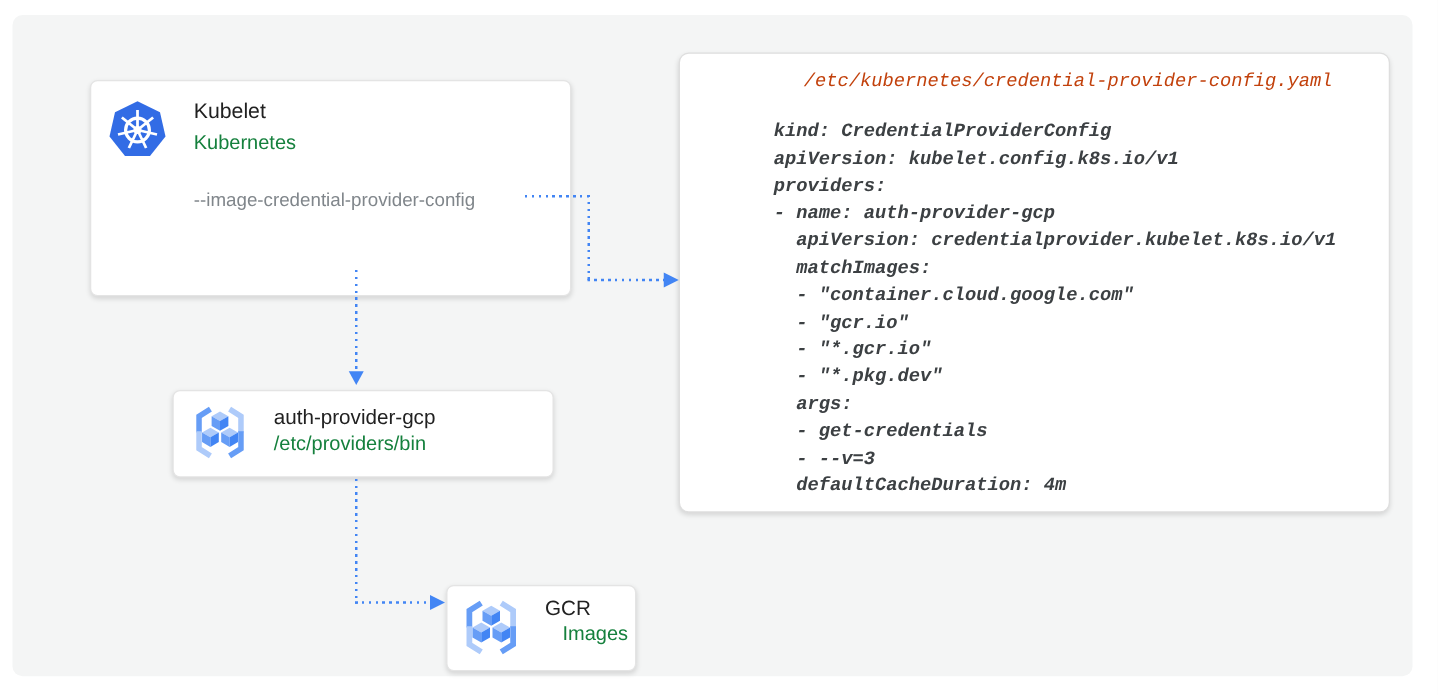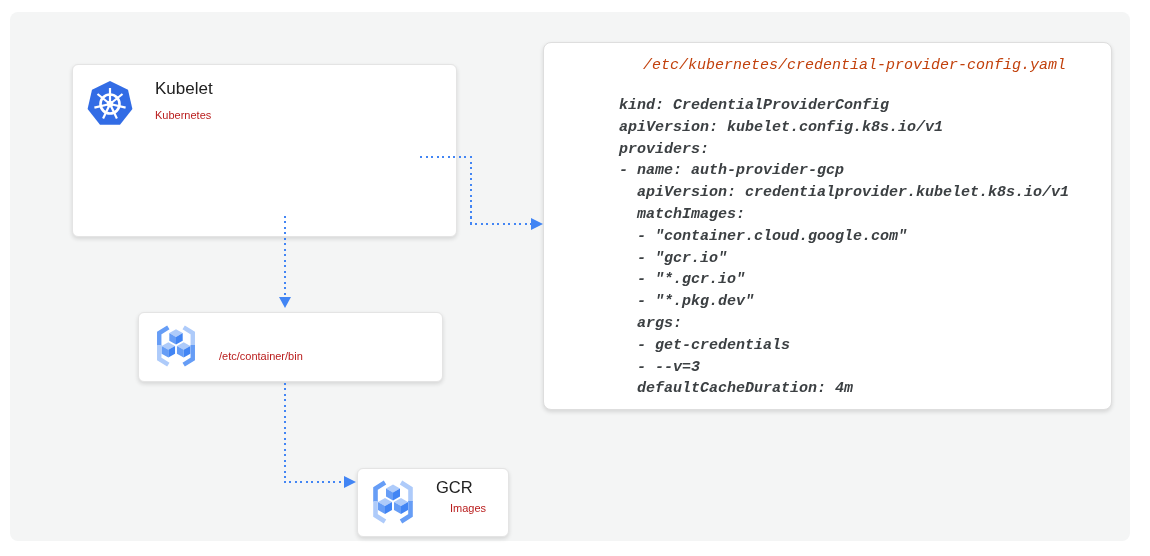--- a/index.html
+++ b/index.html
@@ -3,21 +3,21 @@
 <meta charset="utf-8">
 <style>
   html,body{margin:0;padding:0;background:#ffffff;}
   .stage{position:relative;width:1150px;height:556px;background:#ffffff;overflow:hidden;
          font-family:"Liberation Sans",sans-serif;}
   .canvas-bg{position:absolute;left:10px;top:12px;width:1120px;height:529px;
              background:#f4f5f5;border-radius:8px;}
   .card{position:absolute;background:#ffffff;border:1px solid #e4e4e4;border-radius:6px;
         box-shadow:0 2px 4px rgba(0,0,0,0.13);}
   .node-title{position:absolute;color:#212121;font-size:17px;line-height:22px;white-space:nowrap;}
-  .node-sub{position:absolute;color:#b91c1c;font-size:11px;line-height:20px;white-space:nowrap;}
+  .node-sub{position:absolute;color:#15803d;font-size:16px;line-height:20px;white-space:nowrap;}
   .flags{position:absolute;color:#80868b;font-size:15px;line-height:23px;white-space:nowrap;}
   
   .kubelet{left:72px;top:64px;width:383px;height:171px;}
   .kubelet .icon{position:absolute;left:13px;top:15px;}
   .kubelet .node-title{left:82px;top:13px;}
   .kubelet .node-sub{left:82px;top:40px;}
   .kubelet .flags{left:82px;top:84px;}
   
   .auth{left:138px;top:312px;width:303px;height:68px;}
   .auth .icon{position:absolute;left:14px;top:10px;}
@@ -62,20 +62,21 @@
         <line x1="24" y1="24" x2="17.1" y2="38.4"></line>
         <line x1="24" y1="24" x2="8.4" y2="27.6"></line>
         <line x1="24" y1="24" x2="11.5" y2="14"></line>
       </g>
       <circle cx="24" cy="24" r="9.5" fill="none" stroke="#ffffff" stroke-width="2.6"></circle>
       <circle cx="24" cy="24" r="3.2" fill="#ffffff"></circle>
     </svg>
     <div class="node-title">Kubelet</div>
     <div class="node-sub">Kubernetes</div>
     <div class="flags">
+      <div>--image-credential-provider-config</div>
     </div>
   </div>
 
   <div class="card code-panel">
     <div class="code-header">/etc/kubernetes/credential-provider-config.yaml</div>
     <pre class="code-body">kind: CredentialProviderConfig
 apiVersion: kubelet.config.k8s.io/v1
 providers:
 - name: auth-provider-gcp
   apiVersion: credentialprovider.kubelet.k8s.io/v1
@@ -103,21 +104,22 @@
         <polygon points="-7,-3.5 0,0.5 0,8.5 -7,4.5" fill="#669df6" transform="translate(24,14)"></polygon>
         <polygon points="7,-3.5 0,0.5 0,8.5 7,4.5" fill="#4285f4" transform="translate(24,14)"></polygon>
         <polygon points="0,-7.5 7,-3.5 0,0.5 -7,-3.5" fill="#aecbfa" transform="translate(16,27.5)"></polygon>
         <polygon points="-7,-3.5 0,0.5 0,8.5 -7,4.5" fill="#669df6" transform="translate(16,27.5)"></polygon>
         <polygon points="7,-3.5 0,0.5 0,8.5 7,4.5" fill="#4285f4" transform="translate(16,27.5)"></polygon>
         <polygon points="0,-7.5 7,-3.5 0,0.5 -7,-3.5" fill="#aecbfa" transform="translate(32,27.5)"></polygon>
         <polygon points="-7,-3.5 0,0.5 0,8.5 -7,4.5" fill="#669df6" transform="translate(32,27.5)"></polygon>
         <polygon points="7,-3.5 0,0.5 0,8.5 7,4.5" fill="#4285f4" transform="translate(32,27.5)"></polygon>
       </g>
     </svg>
-    <div class="node-sub">/etc/container/bin</div>
+    <div class="node-title">auth-provider-gcp</div>
+    <div class="node-sub">/etc/providers/bin</div>
   </div>
 
   <div class="card gcr">
     <svg class="icon" width="48" height="48" viewBox="0 0 48 48">
       <g fill="none" stroke-width="4.6">
         <path d="M16,4.5 L6.5,10.5 L6.5,24" stroke="#669df6"></path>
         <path d="M6.5,23 L6.5,37.5 L16,43.5" stroke="#aecbfa"></path>
         <path d="M32,4.5 L41.5,10.5 L41.5,24" stroke="#aecbfa"></path>
         <path d="M41.5,23 L41.5,37.5 L32,43.5" stroke="#669df6"></path>
       </g>

